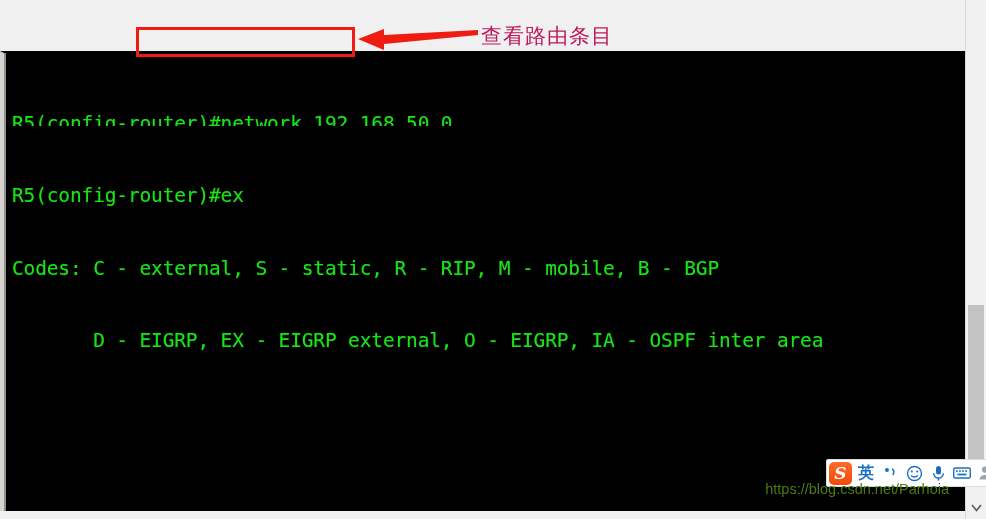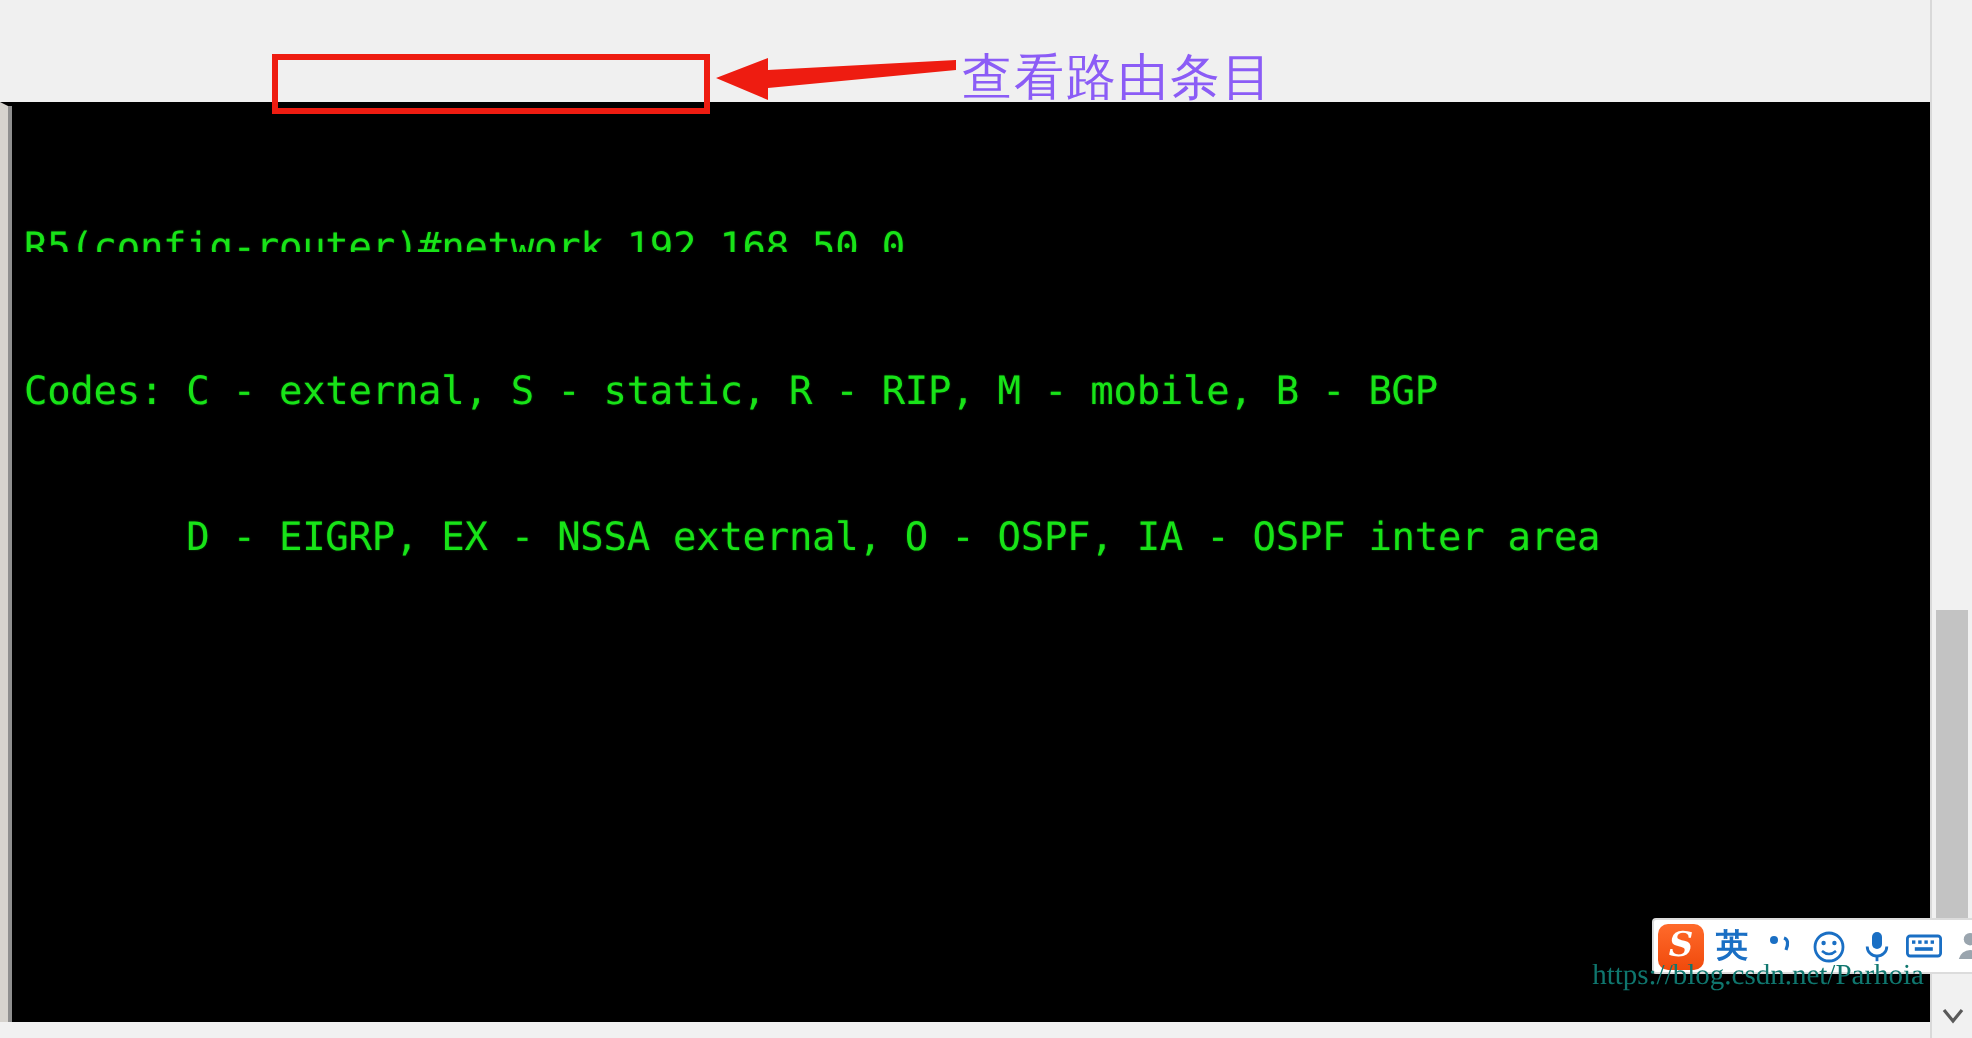--- a/index.html
+++ b/index.html
@@ -86,23 +86,23 @@
     left: 358px;
     top: 26px;
     width: 120px;
     height: 28px;
     pointer-events: none;
   }
   .anno-label {
     position: absolute;
     left: 481px;
     top: 22px;
-    color: #8b5cf6;
+    color: #be185d;
     font-family: Liberation Serif, serif;
-    font-size: 25px;
+    font-size: 21px;
     letter-spacing: 1px;
     white-space: nowrap;
   }
 
   
   .scroll-v {
     position: absolute;
     right: 0;
     top: 0;
     width: 20px;
@@ -177,39 +177,40 @@
     color: #1a6fc4;
     font-size: 15px;
     font-family: "DejaVu Sans", sans-serif;
   }
   .ime-item.cn-char { font-size: 16px; color: #1a6fc4; font-weight: bold; }
   .ime-item.dim { color: #9aa5ae; }
 
   
   .watermark {
     position: absolute;
-    right: 24px;
+    right: 37px;
     bottom: 22px;
-    color: #0f766e;
-    font-family: Liberation Serif, serif;
+    color: #4d7c0f;
+    font-family: Liberation Sans, sans-serif;
     font-size: 14.5px;
     white-space: nowrap;
   }
 </style>
 </head>
 <body>
 
 <div id="root">
 
   <div class="terminal-frame">
     <div class="term-text">
 
       <div class="term-line clipped-top">R5(config-router)#network 192.168.50.0</div>
+      <div class="term-line">R5(config-router)#ex</div>
       <div class="term-line">Codes: C - external, S - static, R - RIP, M - mobile, B - BGP</div>
-      <div class="term-line">       D - EIGRP, EX - NSSA external, O - OSPF, IA - OSPF inter area</div>
+      <div class="term-line">       D - EIGRP, EX - EIGRP external, O - EIGRP, IA - OSPF inter area</div>
       
       
       
       
       
       
       
       
       
       

